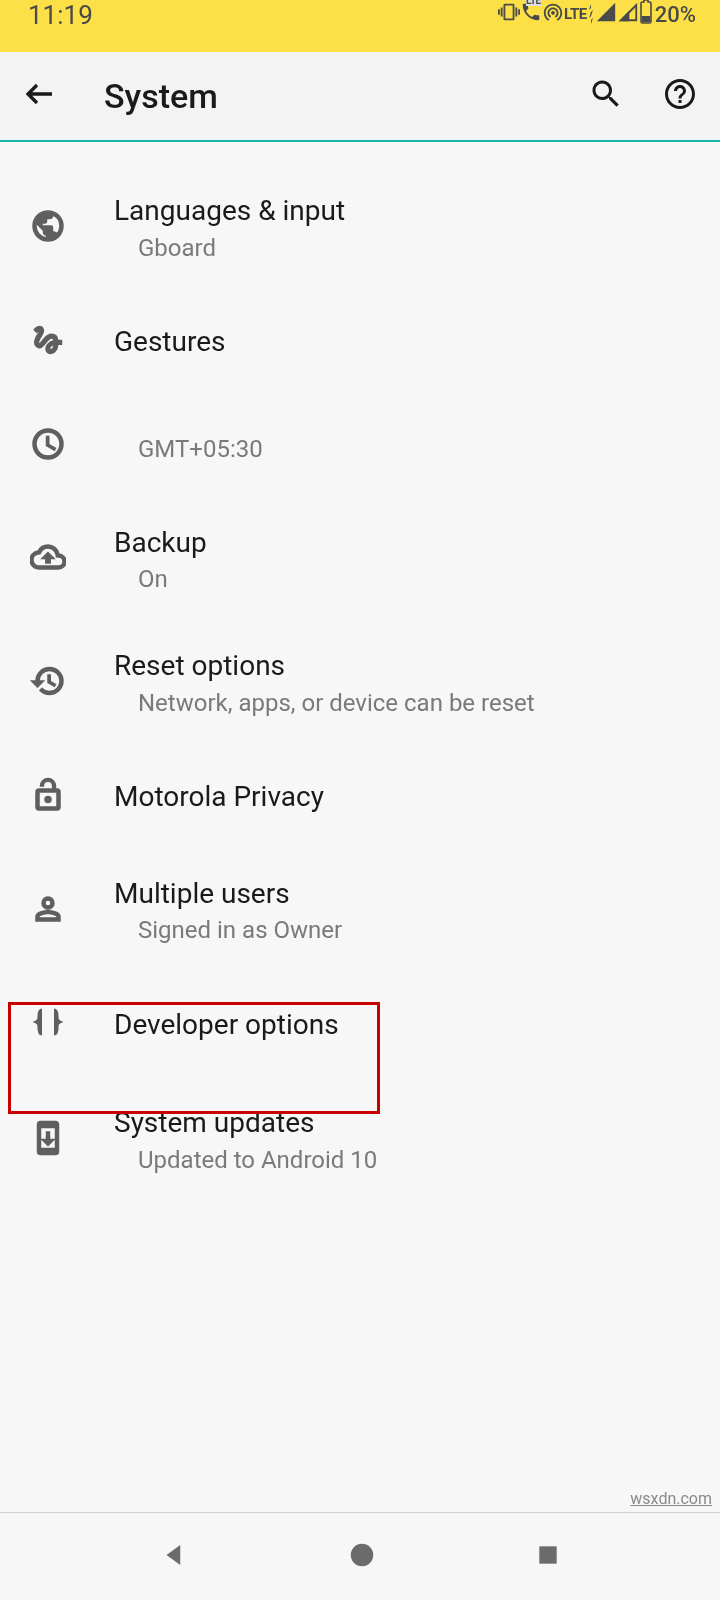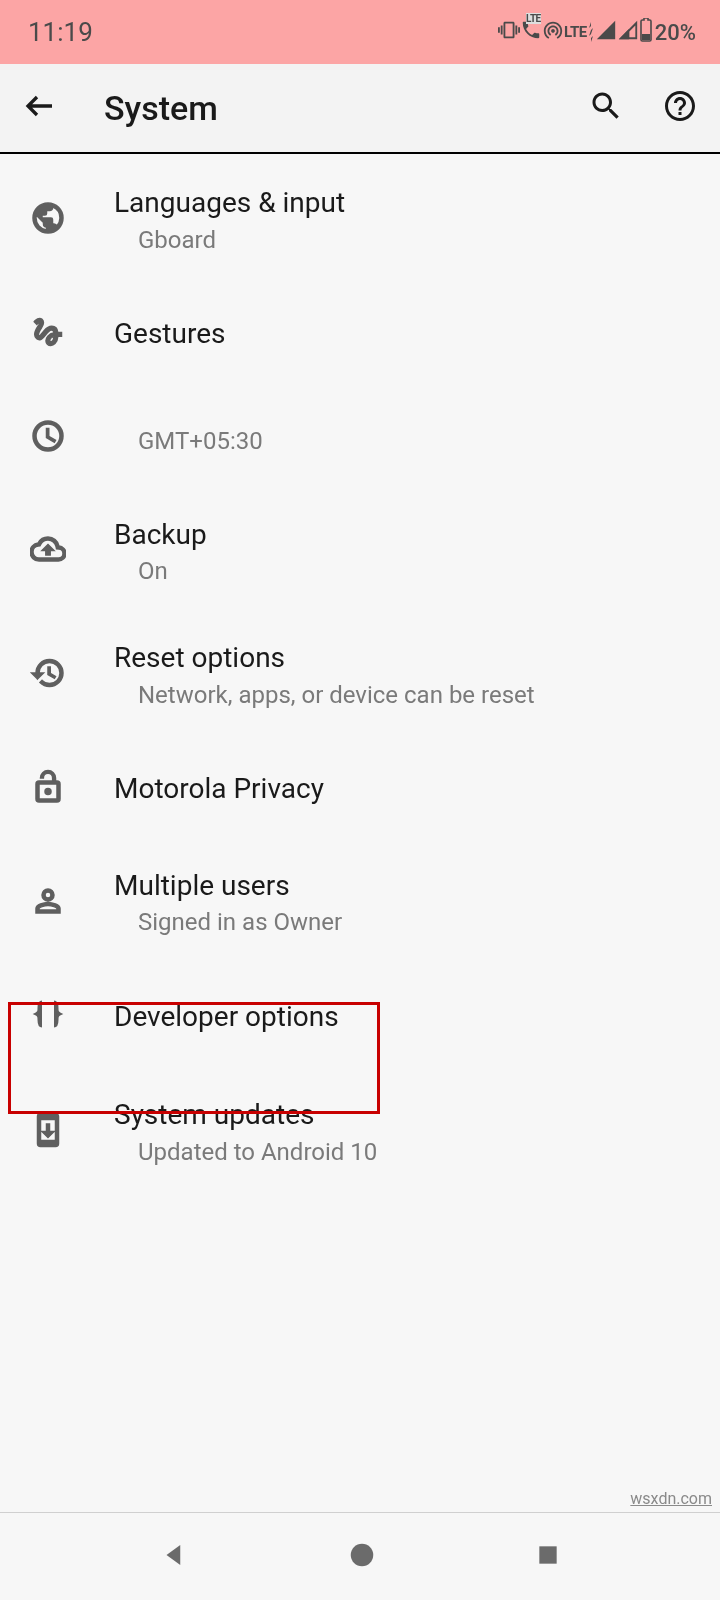--- a/index.html
+++ b/index.html
@@ -9,24 +9,24 @@
       font-family: Roboto, -apple-system, sans-serif;
     }
     body {
       width: 720px;
       height: 1600px;
       background: #f7f7f7;
       position: relative;
       overflow: hidden;
     }
     .status-bar {
-      height: 64px;
-      background: #fca5a5;
-      display: flex;
-      align-items: center;
+      height: 52px;
+      background: #fde047;
+      display: flex;
+      align-items: flex-start;
       justify-content: space-between;
       padding: 0 24px 0 28px;
       color: #4a4a4a;
     }
     .status-time {
       font-size: 26px;
       font-weight: 400;
     }
     .status-right {
       display: flex;
@@ -44,21 +44,21 @@
       font-size: 15px;
       font-weight: 700;
       letter-spacing: -0.5px;
     }
     .app-bar {
       height: 90px;
       background: #f3f3f3;
       display: flex;
       align-items: center;
       padding: 0 22px;
-      border-bottom: 2px solid #000000;
+      border-bottom: 2px solid #14b8a6;
     }
     .app-bar .title {
       font-size: 34px;
       font-weight: 500;
       color: #1a1a1a;
       margin-left: 46px;
       flex: 1;
     }
     .app-bar .actions {
       display: flex;
@@ -71,21 +71,21 @@
       fill: #1a1a1a;
     }
     .back-btn svg {
       width: 36px;
       height: 36px;
       stroke: #1a1a1a;
       fill: none;
       stroke-width: 2.2;
     }
     .list {
-      padding-top: 4px;
+      padding-top: 24px;
     }
     .list-item {
       display: flex;
       align-items: center;
       padding: 28px 24px 28px 24px;
       min-height: 104px;
     }
     .list-item .icon-slot {
       width: 90px;
       display: flex;

